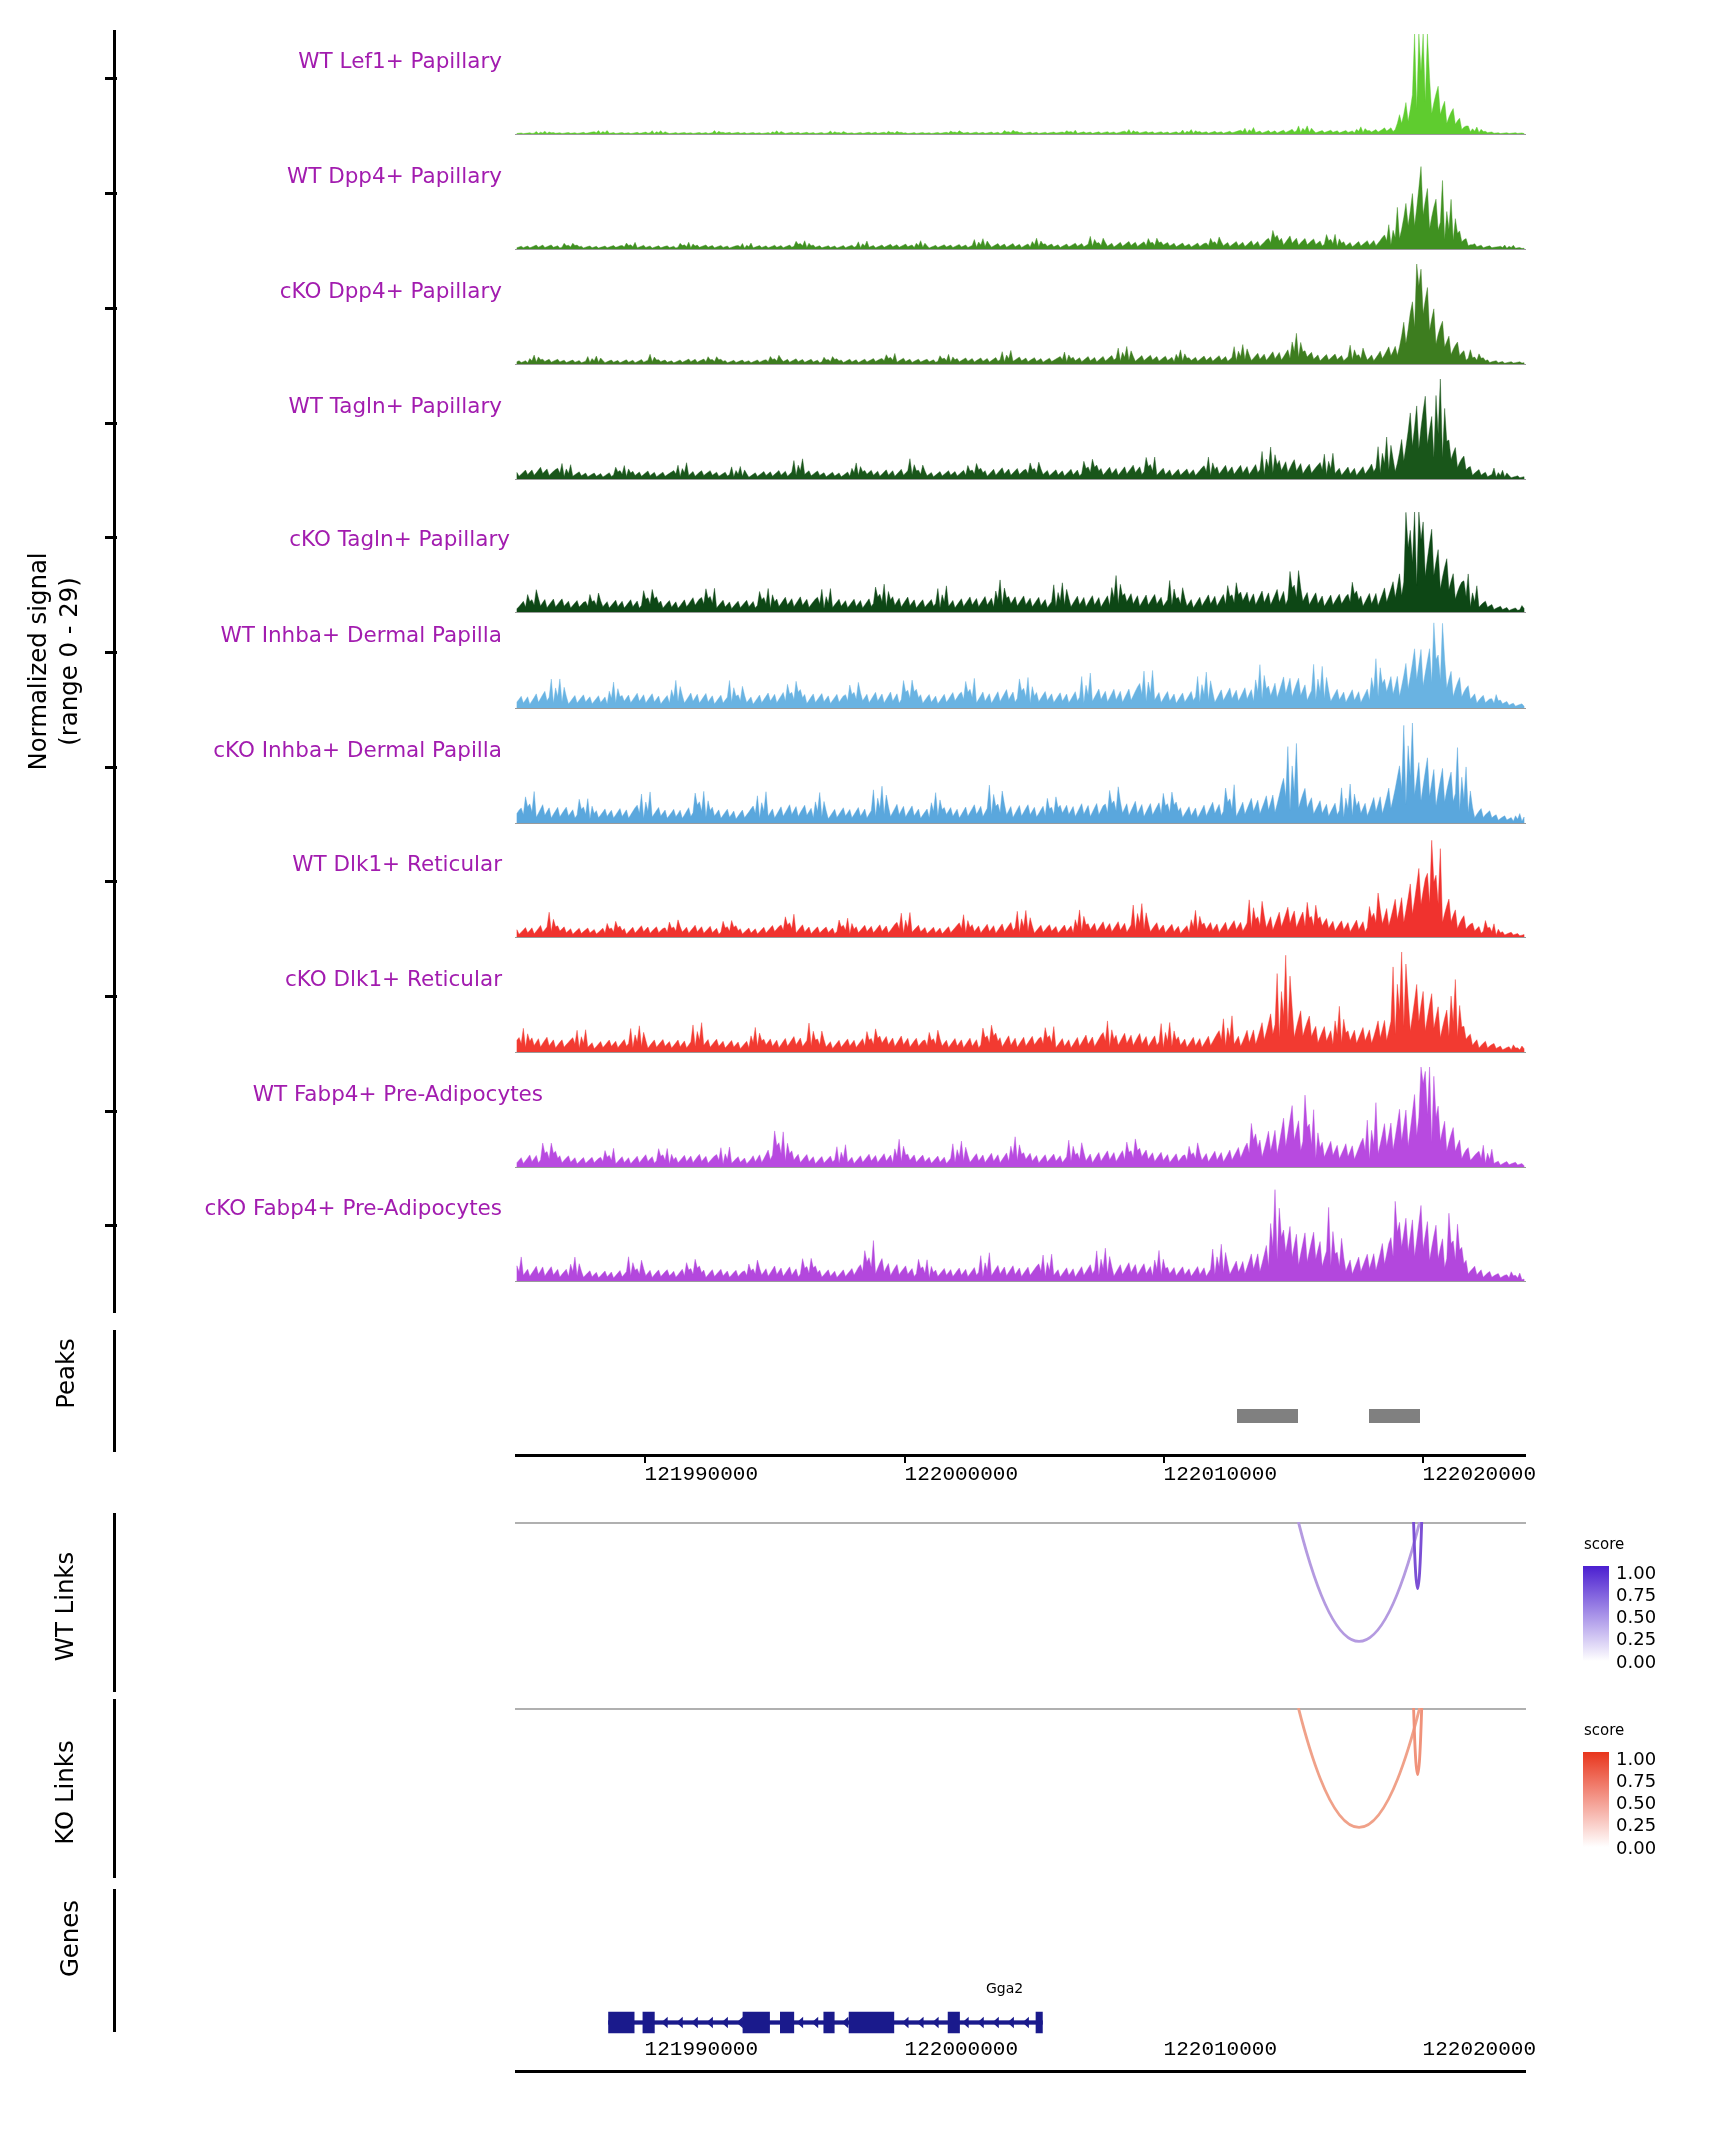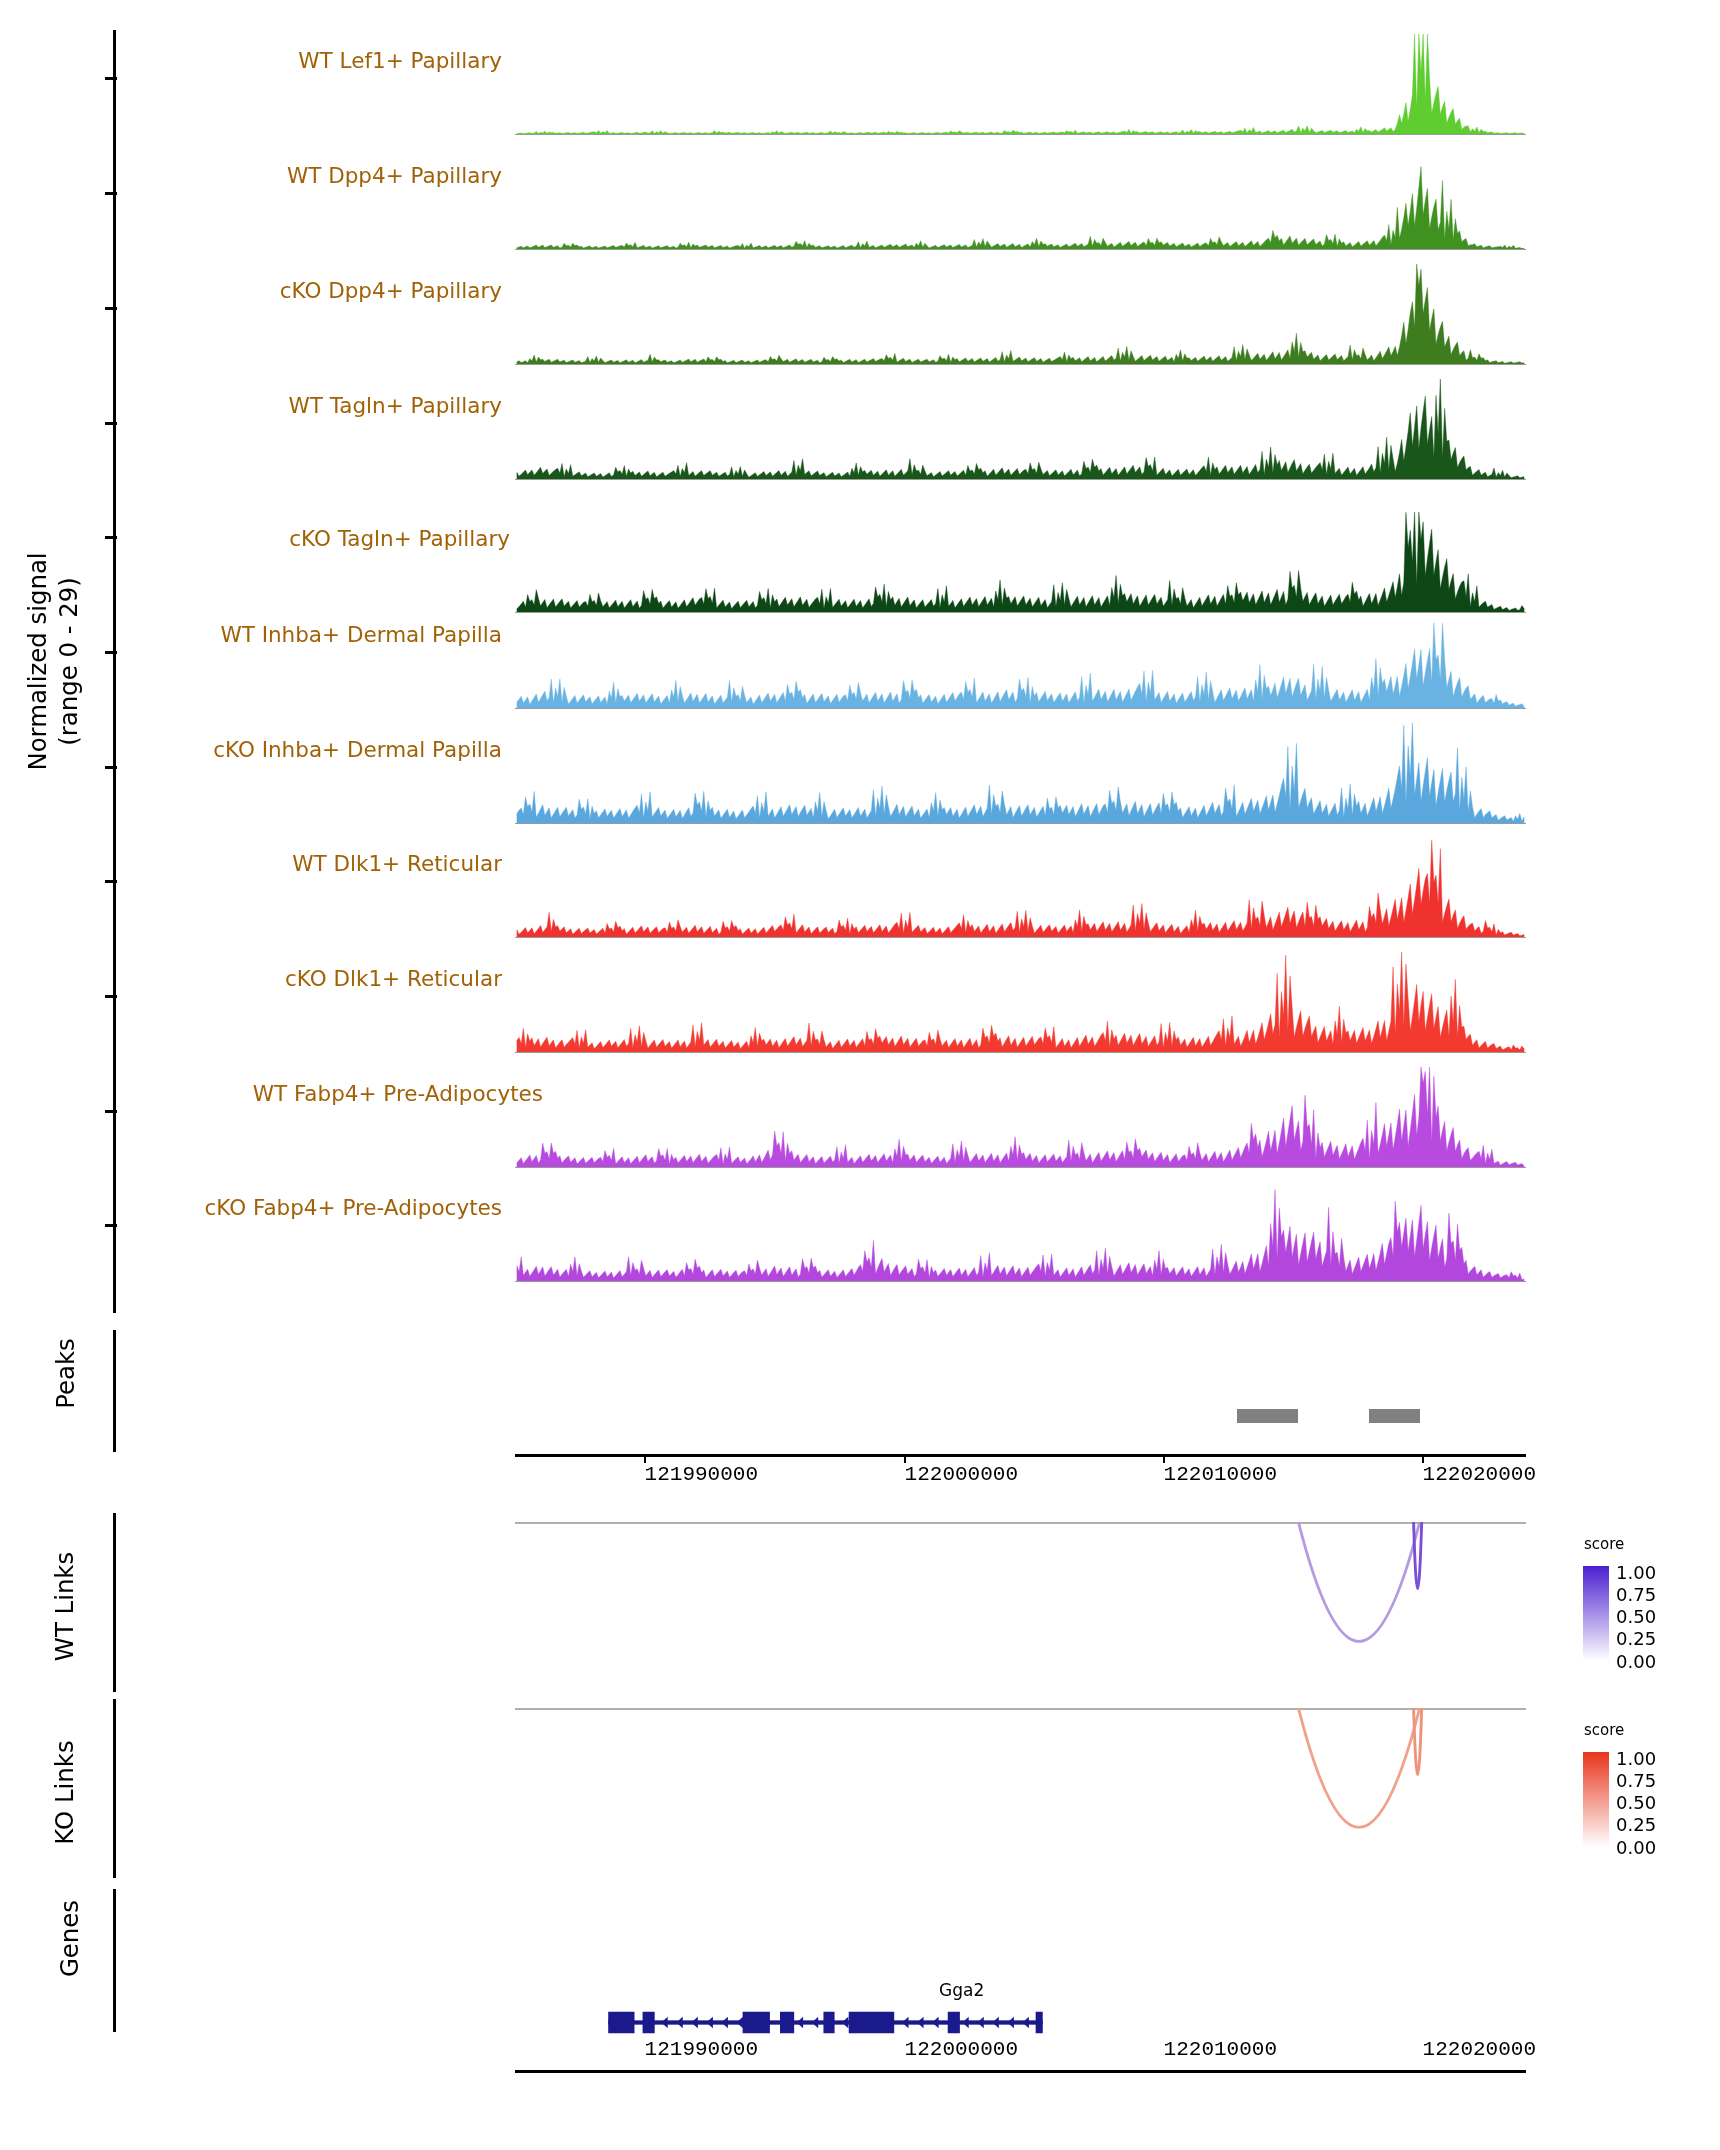--- a/index.html
+++ b/index.html
@@ -33,21 +33,21 @@
     width: 1721px;
     height: 115px;
   }
   .track-label {
     position: absolute;
     right: 1219px;
     top: 14.3px;
     font-size: 21.5px;
     text-align: right;
     white-space: nowrap;
-    color: #a16207;
+    color: #a21caf;
   }
   .track-plot {
     position: absolute;
     left: 515px;
     width: 1011px;
     height: 108px;
     overflow: hidden;
   }
   .track-plot svg { display: block; }
   .track-baseline {
@@ -115,21 +115,21 @@
   .legend-bar { position: absolute; width: 26px; height: 95px; }
   .legend-tick { position: absolute; font-size: 18px; }
 
   
   #genes-panel { position: absolute; left: 0; top: 1885px; width: 1721px; height: 237px; }
   #genes-axis { position: absolute; left: 113px; top: 4.3px; width: 2.9px; height: 143px; background: #000; }
   #genes-title {
     position: absolute; left: -10px; top: 39px; width: 158px;
     font-size: 24.4px; text-align: center; transform: rotate(-90deg);
   }
-  #gene-name { position: absolute; left: 939px; top: 95px; font-size: 17px; }
+  #gene-name { position: absolute; left: 986px; top: 95px; font-size: 14px; }
   #xaxis-bottom-line { position: absolute; left: 515px; top: 185px; width: 1011px; height: 2.9px; background: #000; }
   #xaxis-title {
     position: absolute; left: 515px; top: 202px; width: 1011px;
     text-align: center; font-size: 27px;
   }
 </style>
 </head>
 <body>
 
 <div id="coverage-panel">

